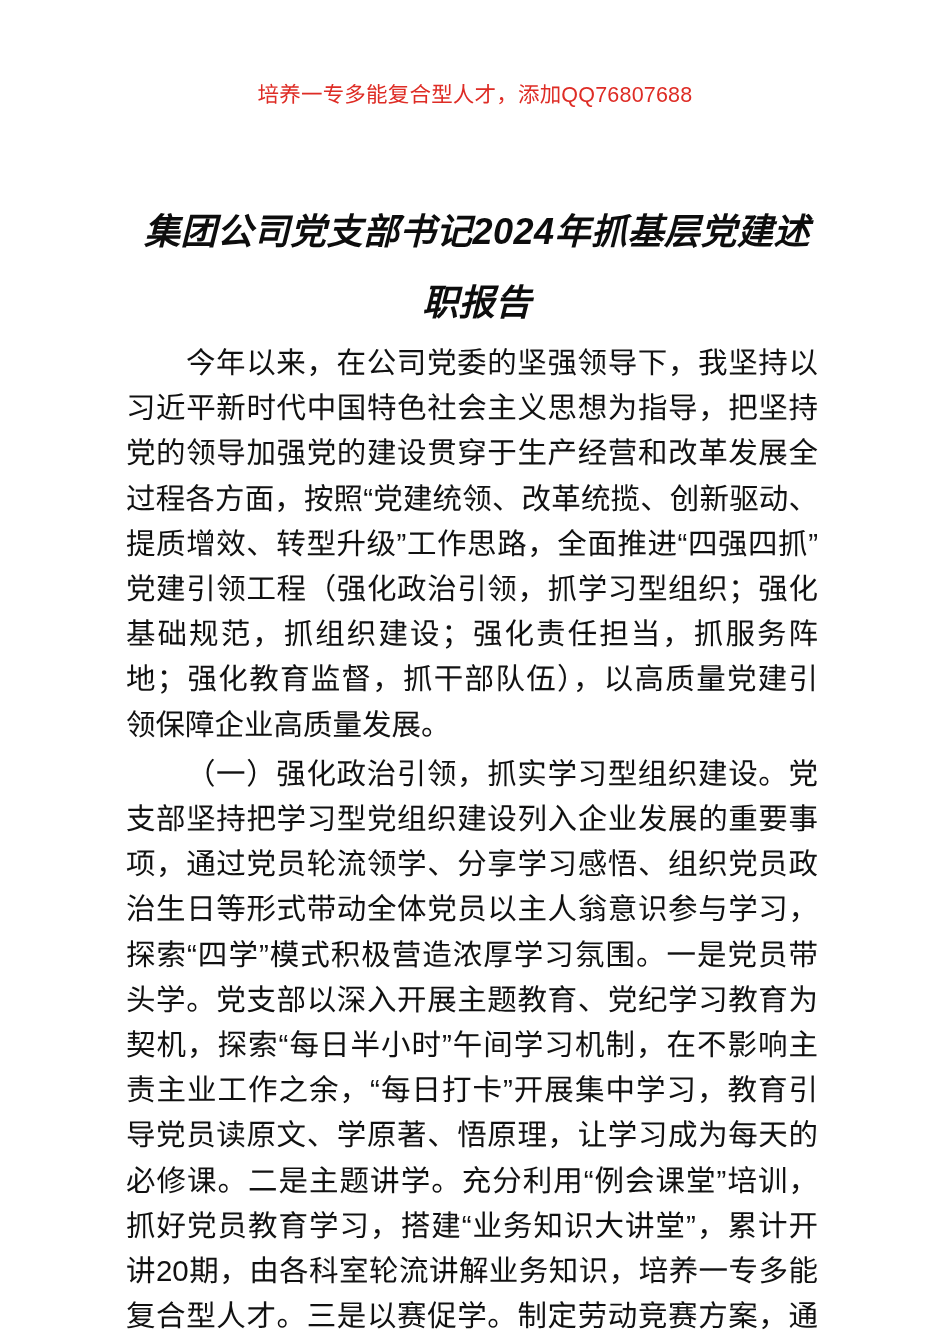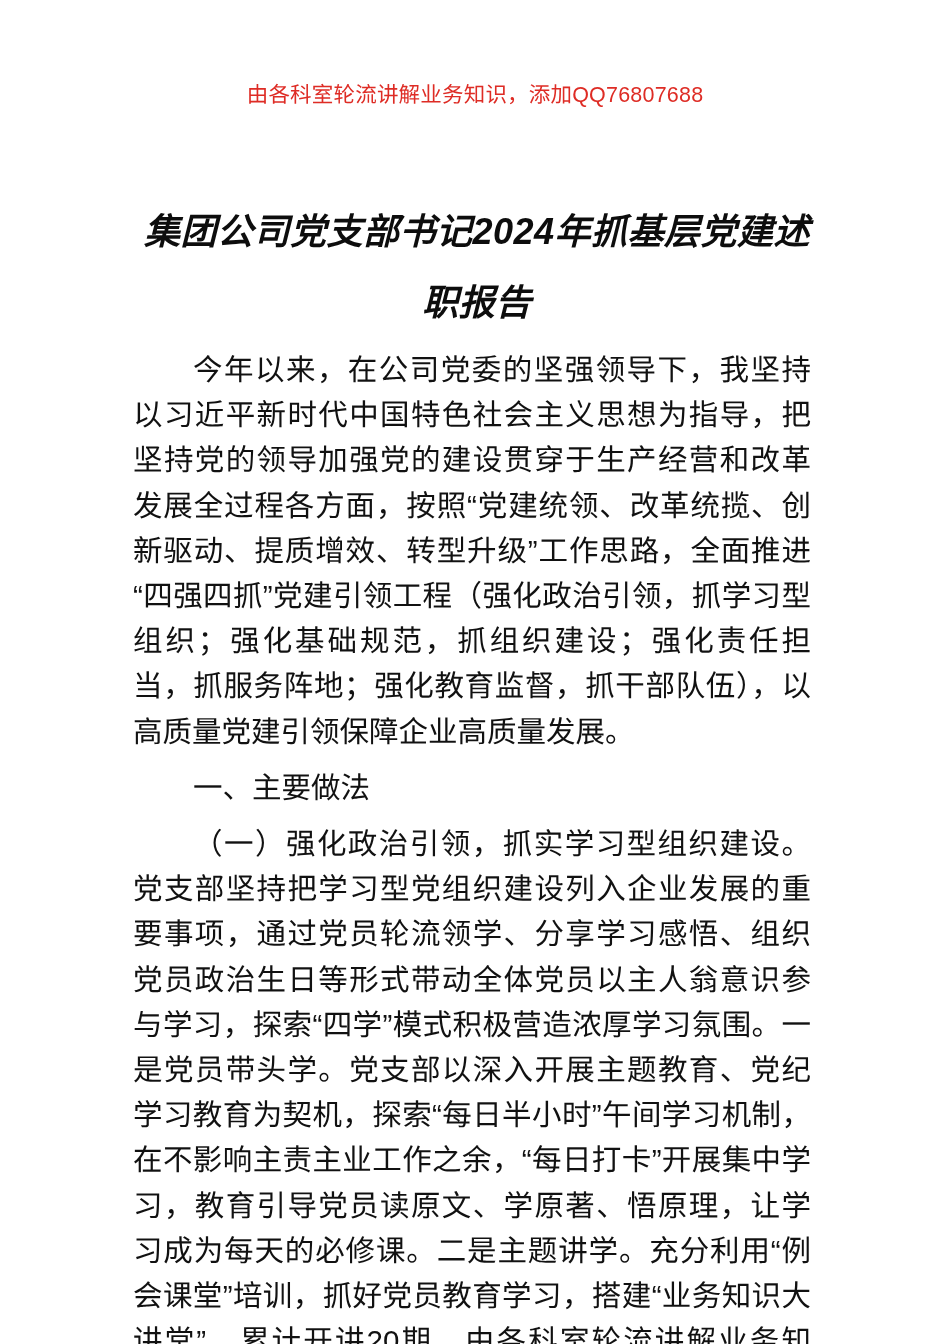--- a/index.html
+++ b/index.html
@@ -59,21 +59,21 @@
 
   
   .body-block {
     position: absolute;
     left: 122px;
     top: 336px;
     width: 700px;
   }
 
   .para {
-    margin: 11px;
+    margin: 4px;
     font-size: 29.5px;
     line-height: 45.2px;
     color: #111111;
     text-align: justify;
     text-justify: inter-ideograph;
     text-indent: 60px;
     letter-spacing: 0px;
     word-break: break-all;
     font-family: "Liberation Sans", "DejaVu Sans", sans-serif;
   }
@@ -85,23 +85,22 @@
   
   .para:last-child {
     margin-bottom: 0;
   }
 </style>
 </head>
 <body>
 
 <div class="page">
 
-  <div class="promo-banner">由各科室轮流讲解业务知识，添加QQ76807688</div>
+  <div class="promo-banner">培养一专多能复合型人才，添加QQ76807688</div>
 
   <h1 class="doc-title">集团公司党支部书记2024年抓基层党建述职报告</h1>
 
   <div class="body-block">
     <p class="para">今年以来，在公司党委的坚强领导下，我坚持以习近平新时代中国特色社会主义思想为指导，把坚持党的领导加强党的建设贯穿于生产经营和改革发展全过程各方面，按照“党建统领、改革统揽、创新驱动、提质增效、转型升级”工作思路，全面推进“四强四抓”党建引领工程（强化政治引领，抓学习型组织；强化基础规范，抓组织建设；强化责任担当，抓服务阵地；强化教育监督，抓干部队伍），以高质量党建引领保障企业高质量发展。</p>
-    <p class="para tight">一、主要做法</p>
     <p class="para tight">（一）强化政治引领，抓实学习型组织建设。党支部坚持把学习型党组织建设列入企业发展的重要事项，通过党员轮流领学、分享学习感悟、组织党员政治生日等形式带动全体党员以主人翁意识参与学习，探索“四学”模式积极营造浓厚学习氛围。一是党员带头学。党支部以深入开展主题教育、党纪学习教育为契机，探索“每日半小时”午间学习机制，在不影响主责主业工作之余，“每日打卡”开展集中学习，教育引导党员读原文、学原著、悟原理，让学习成为每天的必修课。二是主题讲学。充分利用“例会课堂”培训，抓好党员教育学习，搭建“业务知识大讲堂”，累计开讲20期，由各科室轮流讲解业务知识，培养一专多能复合型人才。三是以赛促学。制定劳动竞赛方案，通过跟岗位职责比、跟同行先进比，进一步激发广大职工的主人翁精神和创新创造能力，迅速掀起大干快干热潮。四是以行践学。先后开展工业品和电线电缆考察，以抢抓集团深化改革推动创新发展为机遇，以集采战略为</p>
   </div>
 
 </div>
 
 </body></html>

